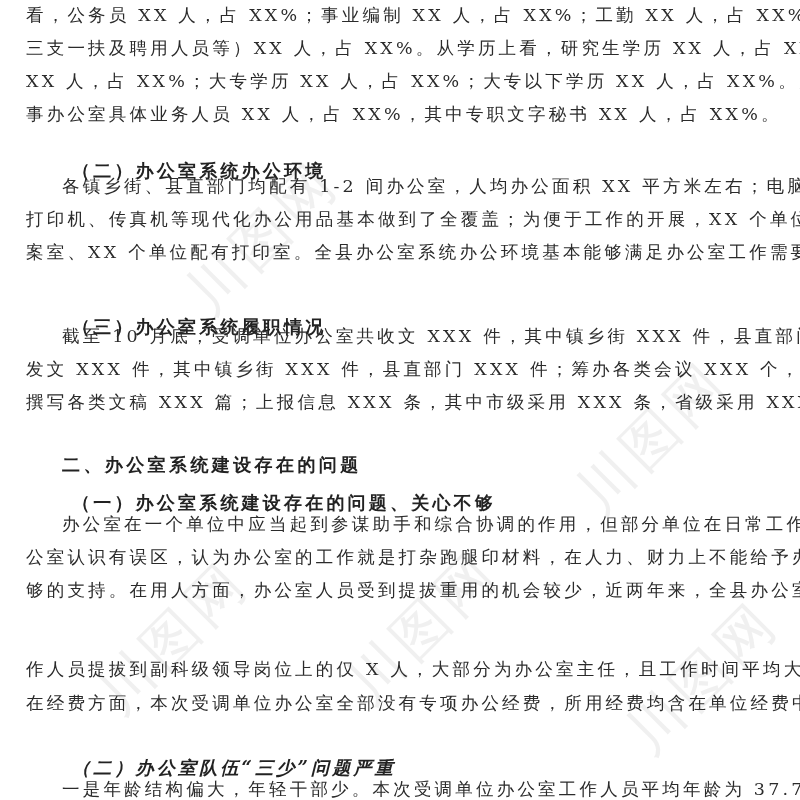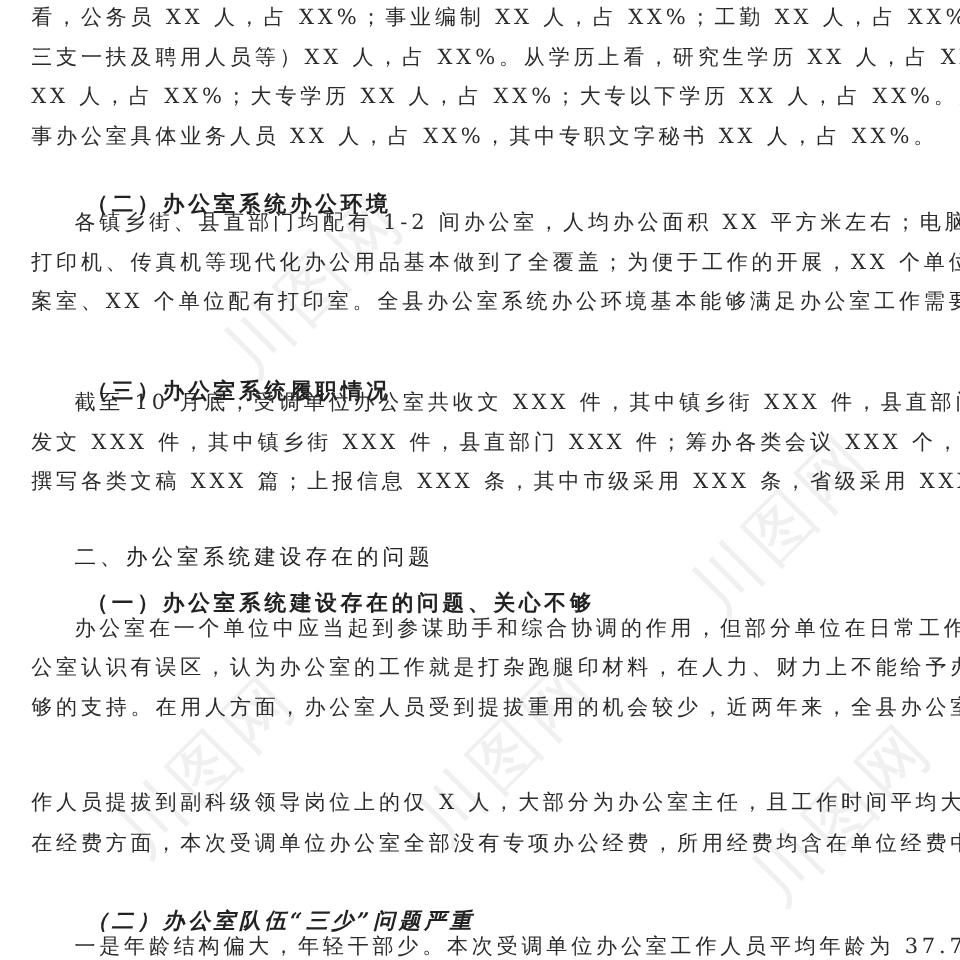--- a/index.html
+++ b/index.html
@@ -66,21 +66,21 @@
   <div class="heading" style="top:136px;">（二）办公室系统办公环境</div>
   <div class="line indent" style="top:175px;">各镇乡街、县直部门均配有 1-2 间办公室，人均办公面积 XX 平方米左右；电脑、复印机、</div>
   <div class="line" style="top:208px;">打印机、传真机等现代化办公用品基本做到了全覆盖；为便于工作的开展，XX 个单位配有档</div>
   <div class="line" style="top:241px;">案室、XX 个单位配有打印室。全县办公室系统办公环境基本能够满足办公室工作需要。</div>
 
   <div class="heading" style="top:292px;">（三）办公室系统履职情况</div>
   <div class="line indent" style="top:325px;">截至 10 月底，受调单位办公室共收文 XXX 件，其中镇乡街 XXX 件，县直部门 XXX 件；共</div>
   <div class="line" style="top:358px;">发文 XXX 件，其中镇乡街 XXX 件，县直部门 XXX 件；筹办各类会议 XXX 个，举办活动 XXX 个，</div>
   <div class="line" style="top:391px;">撰写各类文稿 XXX 篇；上报信息 XXX 条，其中市级采用 XXX 条，省级采用 XXX 条。</div>
 
-  <div class="heading level1" style="top:430px; font-weight:normal;">二、办公室系统建设存在的问题</div>
+  <div class="heading level1" style="top:430px; font-weight:bold;">二、办公室系统建设存在的问题</div>
 
   <div class="heading" style="top:468px;">（一）办公室系统建设存在的问题、关心不够</div>
   <div class="line indent" style="top:513px;">办公室在一个单位中应当起到参谋助手和综合协调的作用，但部分单位在日常工作中对办</div>
   <div class="line" style="top:546px;">公室认识有误区，认为办公室的工作就是打杂跑腿印材料，在人力、财力上不能给予办公室足</div>
   <div class="line" style="top:579px;">够的支持。在用人方面，办公室人员受到提拔重用的机会较少，近两年来，全县办公室系统工</div>
   <div class="line" style="top:658px;">作人员提拔到副科级领导岗位上的仅 X 人，大部分为办公室主任，且工作时间平均大于 8 年；</div>
   <div class="line" style="top:692px;">在经费方面，本次受调单位办公室全部没有专项办公经费，所用经费均含在单位经费中。</div>
 
   <div class="heading" style="top:733px;font-style:italic;">（二）办公室队伍“三少”问题严重</div>
   <div class="line indent" style="top:778px;">一是年龄结构偏大，年轻干部少。本次受调单位办公室工作人员平均年龄为 37.7 岁，其</div>

